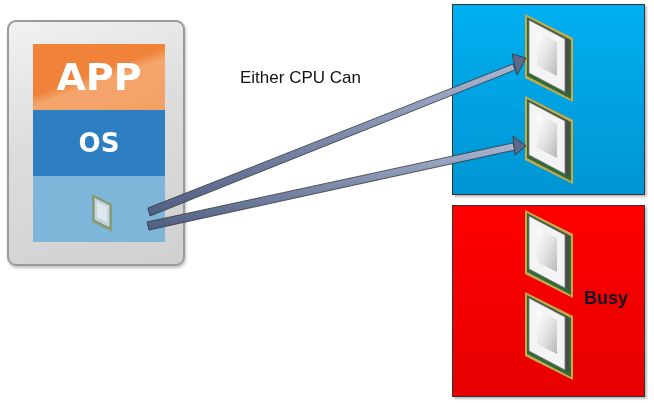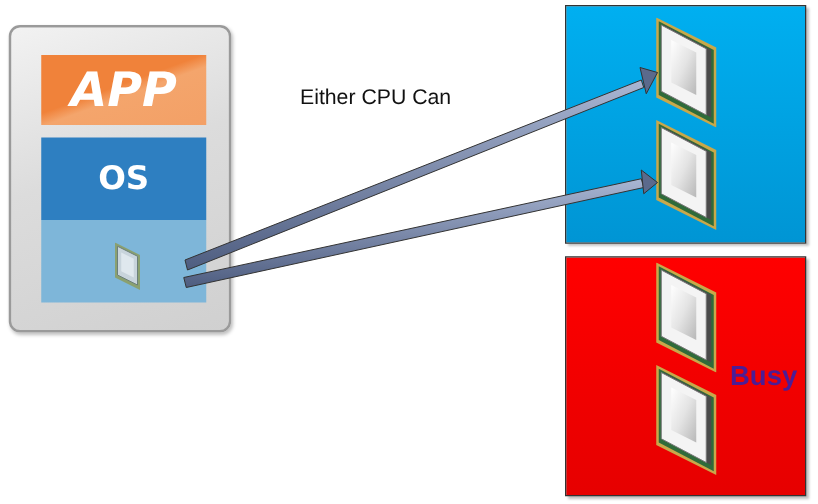--- a/index.html
+++ b/index.html
@@ -2,31 +2,31 @@
 <html><head>
   <meta charset="utf-8">
   <style>
     html, body { margin: 0; padding: 0; background: #ffffff; }
     body { width: 654px; height: 403px; position: relative; overflow: hidden; font-family: "Liberation Sans", sans-serif; }
     .vm-card { position: absolute; left: 7px; top: 20px; width: 178px; height: 246px; border-radius: 9px;
       background: linear-gradient(160deg, #f2f2f2 0%, #dcdcdc 45%, #d0d0d0 100%);
       border: 2px solid #9a9a9a; box-sizing: border-box; box-shadow: 1px 2px 3px rgba(0,0,0,0.25); }
     .layer { position: absolute; left: 24px; width: 132px; display: flex; align-items: center; justify-content: center;
       color: #ffffff; font-family: "DejaVu Sans", sans-serif; font-weight: bold; }
-    .layer-app { top: 22px; height: 56px; font-size: 38px;
-      background: linear-gradient(160deg, #f0823a 0%, #f0823a 45%, #f4a56c 55%, #f3a066 100%); font-style: italic; }
+    .layer-app { top: 22px; height: 66px; font-size: 38px;
+      background: linear-gradient(160deg, #f0823a 0%, #f0823a 45%, #f4a56c 55%, #f3a066 100%); }
     .layer-os { top: 88px; height: 66px; font-size: 26px; background: #2e7fc1; }
     .layer-hw { top: 154px; height: 66px; background: #7eb6d9; }
     .mini-chip { position: absolute; left: 82px; top: 172px; width: 22px; height: 38px; }
     .panel { position: absolute; left: 452px; width: 193px; box-sizing: border-box; border: 1px solid #333; box-shadow: 2px 2px 2px rgba(0,0,0,0.25); }
     .panel-blue { top: 4px; height: 191px; background: linear-gradient(#00aff0, #0095d4); }
     .panel-red { top: 205px; height: 192px; background: linear-gradient(#ff0000, #e60000); }
     .cpu { position: absolute; width: 52px; height: 88px; }
     .caption { position: absolute; left: 240px; top: 66px; width: 140px; font-size: 17px; line-height: 23px; color: #111; }
-    .busy { position: absolute; left: 584px; top: 288px; font-size: 22px; font-weight: bold; color: #4c1d95; }
+    .busy { position: absolute; left: 584px; top: 288px; font-size: 18px; font-weight: bold; color: #0f172a; }
     svg.arrows { position: absolute; left: 0; top: 0; }
   </style>
 </head>
 <body>
 
 <svg width="0" height="0" style="position:absolute">
   <defs>
     <linearGradient id="chipFace" x1="0" y1="0" x2="1" y2="1">
       <stop offset="0" stop-color="#ffffff"></stop>
       <stop offset="0.5" stop-color="#e4e4e4"></stop>

